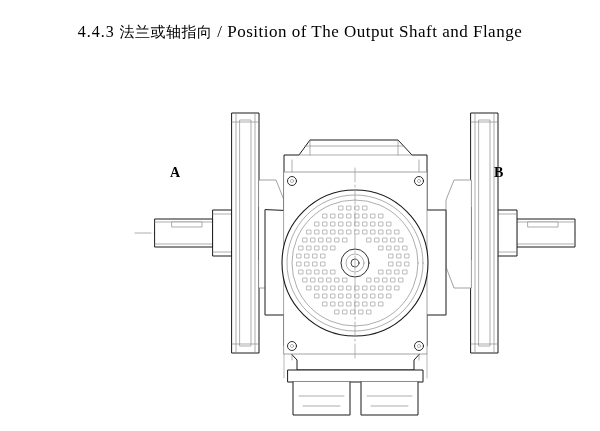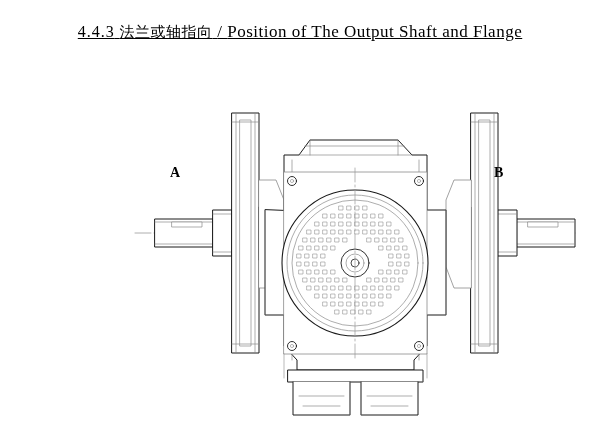--- a/index.html
+++ b/index.html
@@ -17,21 +17,20 @@
   }
   #title {
     position: absolute;
     top: 22px;
     left: 0;
     width: 600px;
     text-align: center;
     font-size: 17px;
     letter-spacing: 0.5px;
     white-space: nowrap;
-    text-decoration: underline;
   }
   #title .cn {
     font-family: "DejaVu Sans", sans-serif;
     font-size: 15px;
   }
   #title .num {
     font-family: "Liberation Serif", serif;
     font-size: 16px;
     letter-spacing: 1px;
   }

